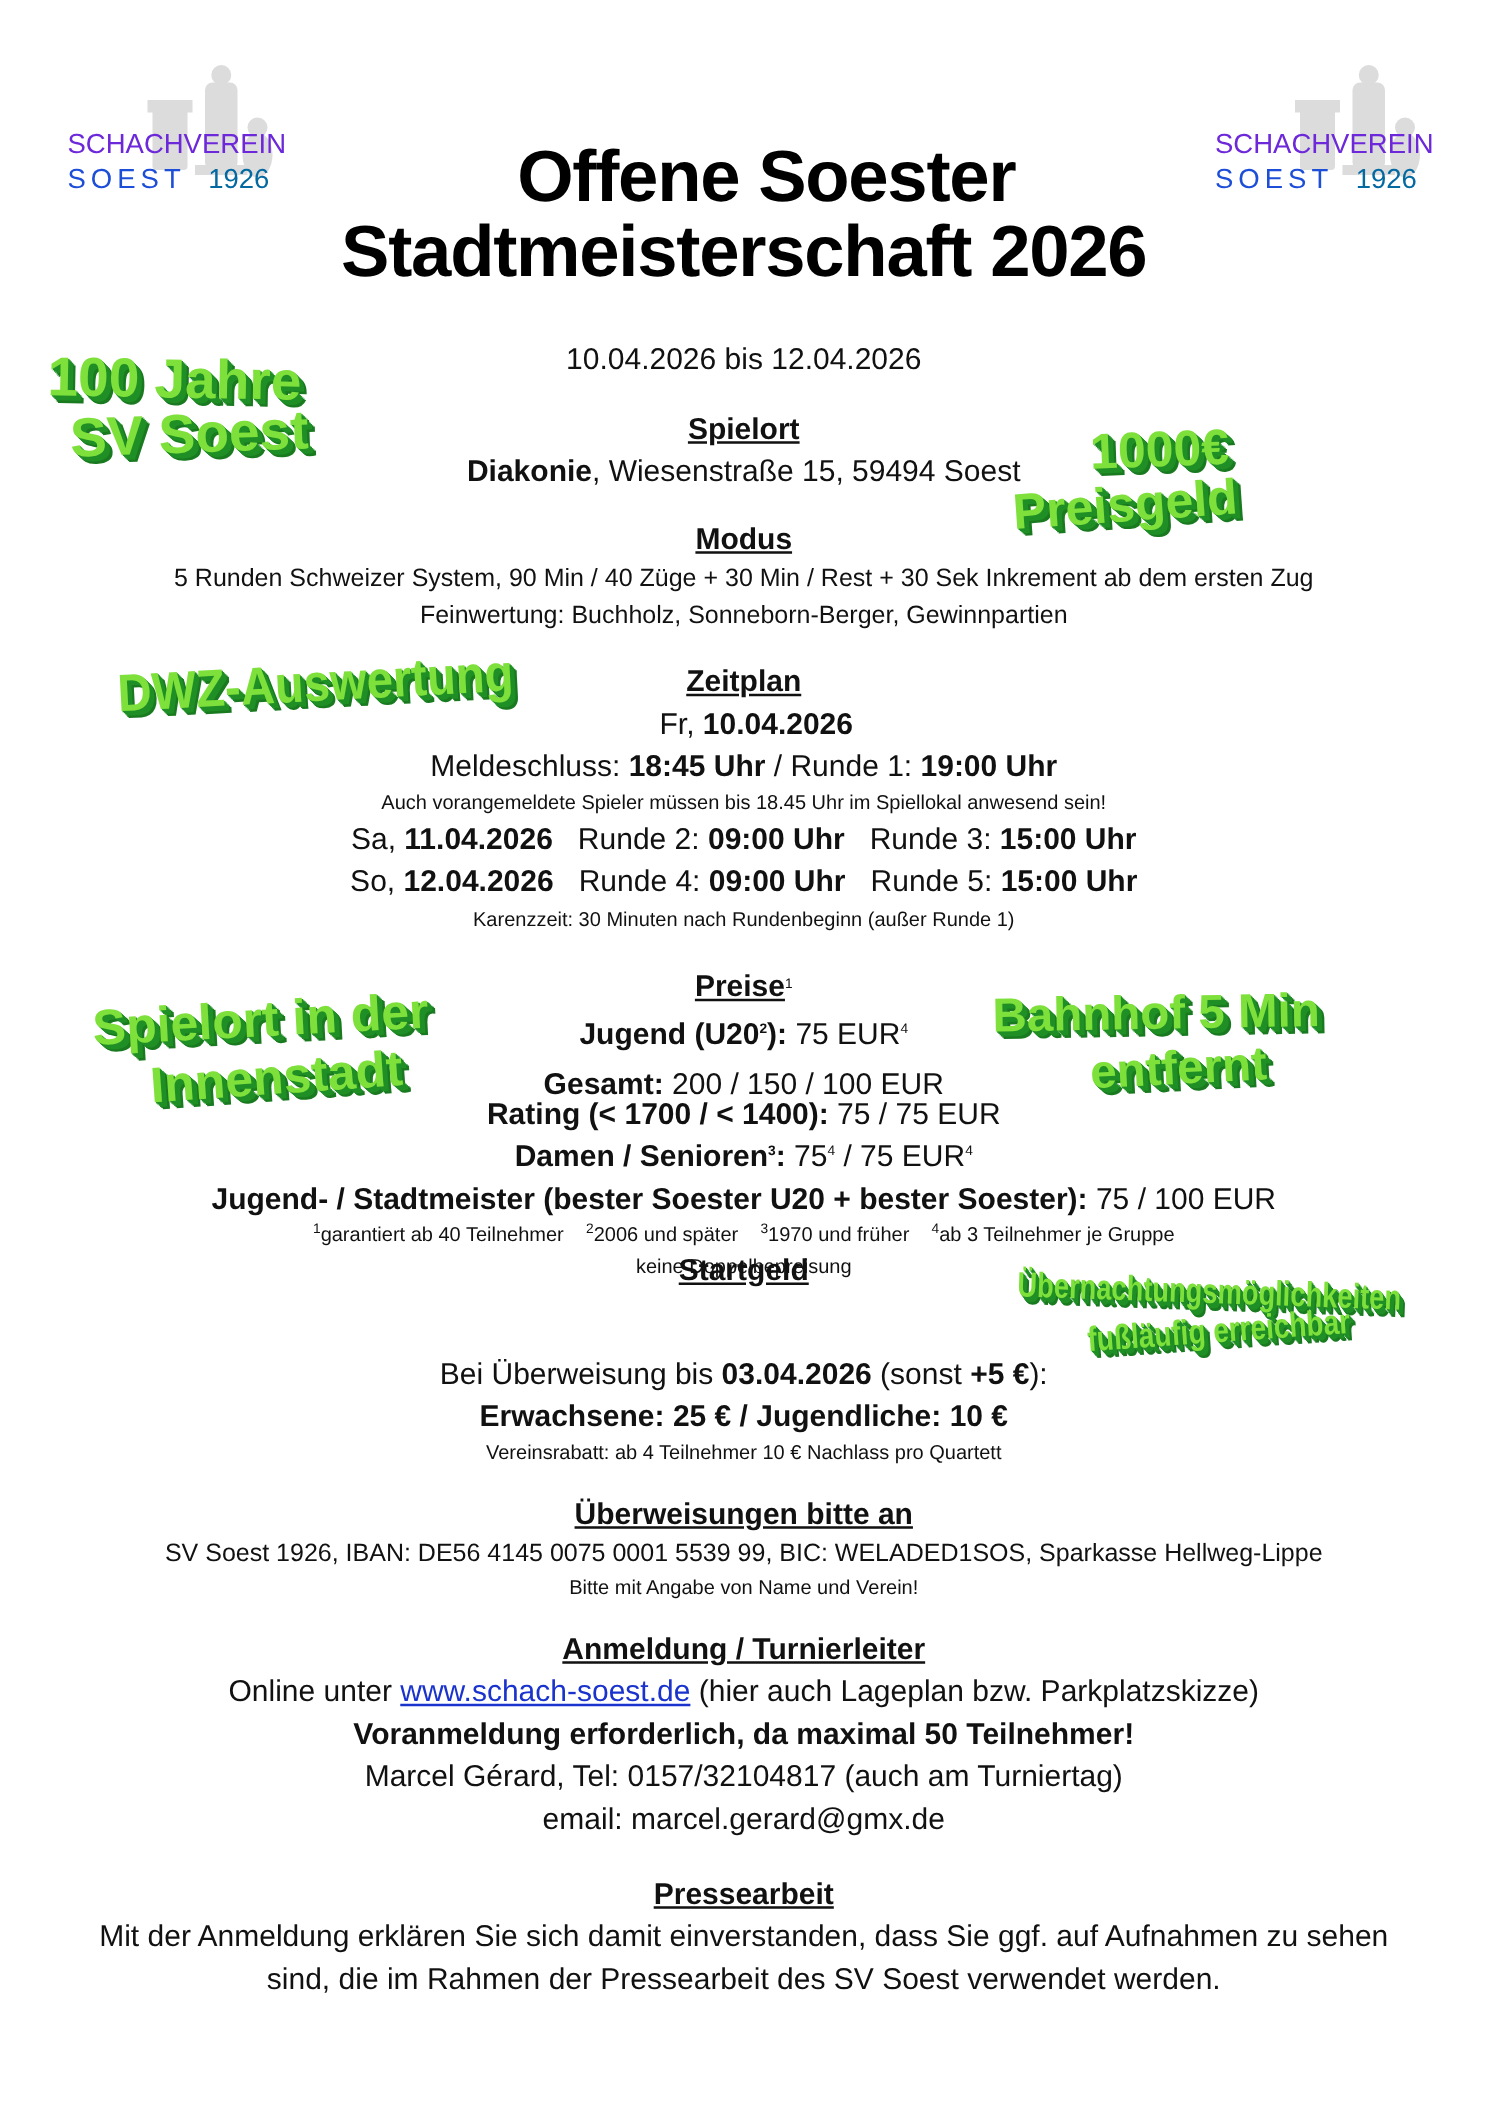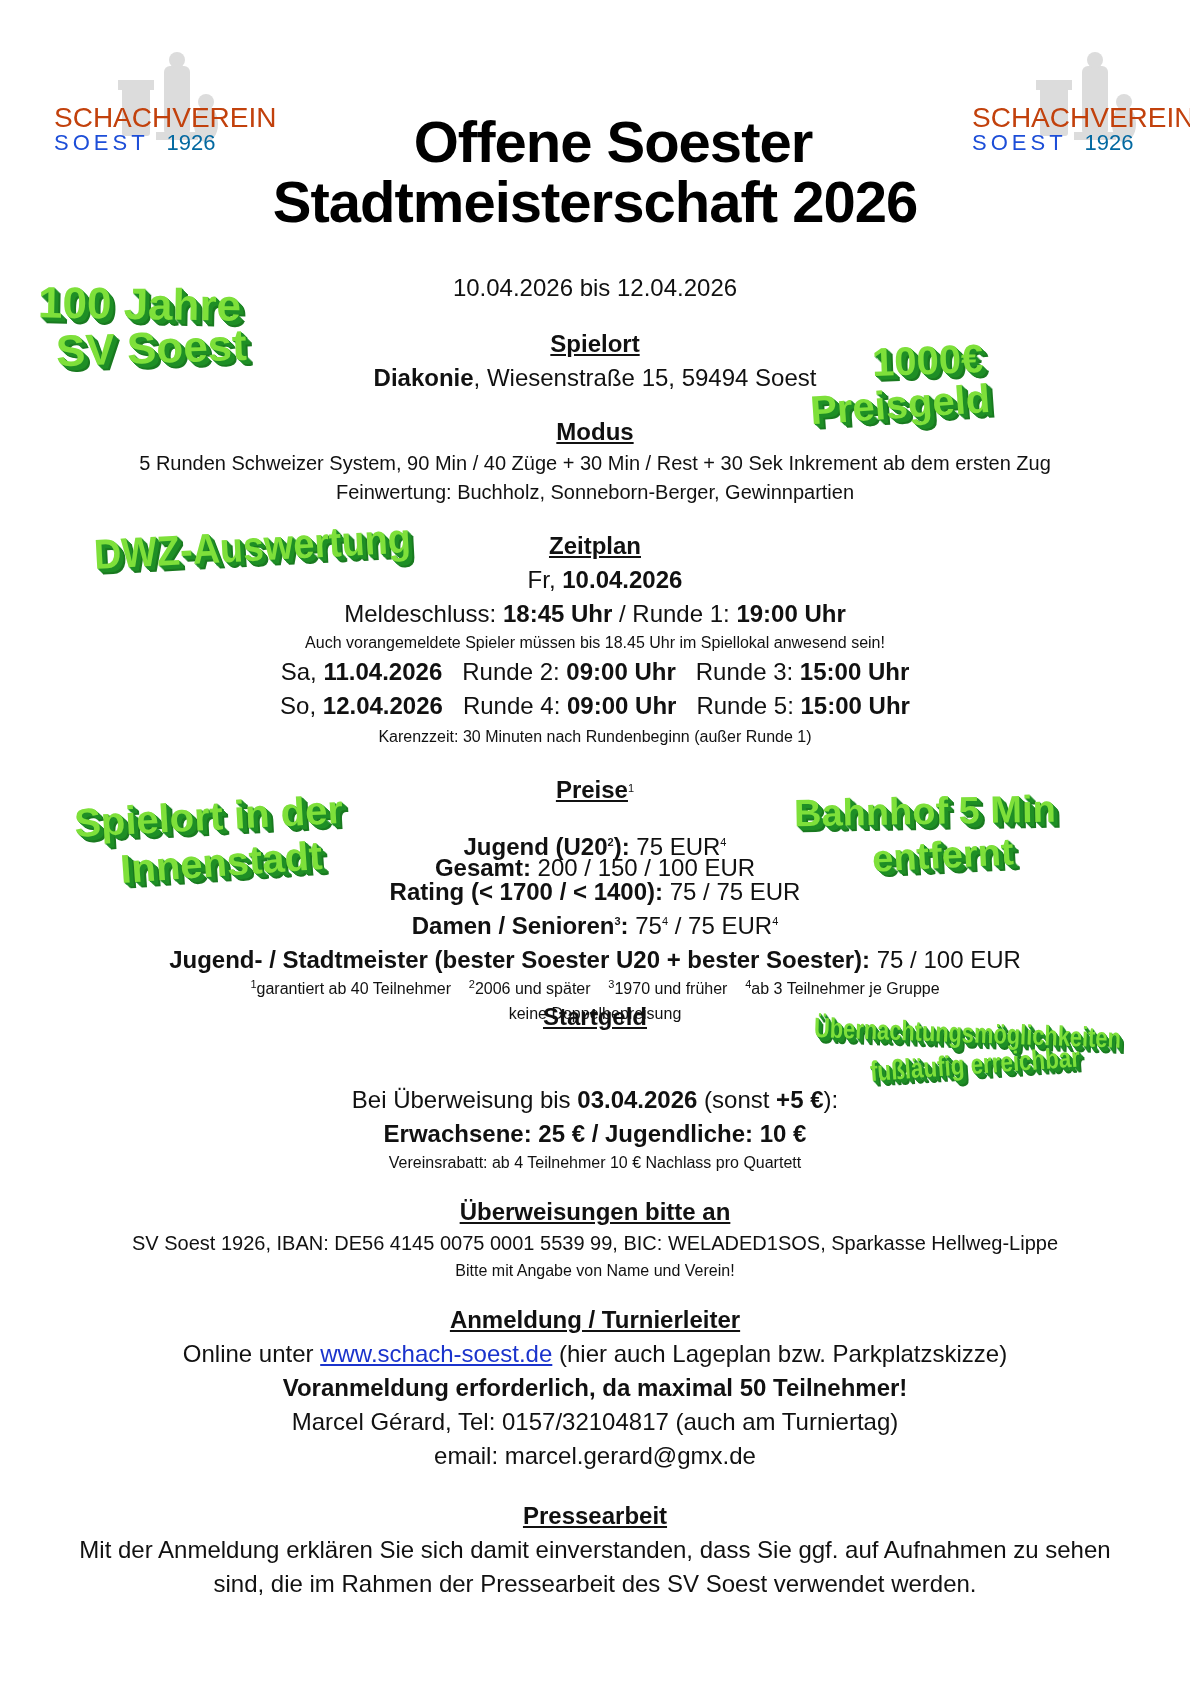--- a/index.html
+++ b/index.html
@@ -1,21 +1,21 @@
 <!DOCTYPE html>
 <html><head>
 <meta charset="utf-8">
 <style>
   * { box-sizing: border-box; margin: 0; padding: 0; }
   html, body { width: 1190px; height: 1683px; background: #ffffff; overflow: hidden; }
   body { position: relative; font-family: "Liberation Sans", "DejaVu Sans", sans-serif; color: #111; }
 
   .logo { position: absolute; width: 180px; height: 100px; }
   .logo .pieces { position: absolute; left: 40px; top: 0; width: 130px; height: 100px; }
-  .logo .l1 { position: absolute; left: 0; top: 56px; font-size: 28px; letter-spacing: 0px; color: #c2410c; }
+  .logo .l1 { position: absolute; left: 0; top: 56px; font-size: 22px; letter-spacing: 0px; color: #6d28d9; }
   .logo .l2 { position: absolute; left: 0; top: 84px; font-size: 22px; }
   .logo .soest { color: #1d4ed8; letter-spacing: 4px; }
   .logo .year { color: #0369a1; margin-left: 18px; }
   #logo-left { left: 54px; top: 46px; }
   #logo-right { left: 972px; top: 46px; }
 
   .center { position: absolute; left: 0; width: 1190px; text-align: center; }
   .title { font-family: "Liberation Sans", sans-serif; font-weight: bold; font-size: 58px; letter-spacing: -1px; color: #000; }
   .h { font-weight: bold; text-decoration: underline; font-size: 24px; }
   .t24 { font-size: 24px; }
@@ -96,21 +96,21 @@
   <span>So, </span><b>12.04.2026</b>&nbsp;&nbsp;&nbsp;<span>Runde 4: </span><b>09:00 Uhr</b>&nbsp;&nbsp;&nbsp;<span>Runde 5: </span><b>15:00 Uhr</b>
 </div>
 <div class="center t16" style="top:728px;">Karenzzeit: 30 Minuten nach Rundenbeginn (außer Runde 1)</div>
 
 <div class="center" style="top:776px;">
   <span class="h">Preise</span><sup>1</sup>
 </div>
 <div class="center t24" style="top:810px;margin-top:44px;">
   <b>Gesamt:</b><span> 200 / 150 / 100 EUR</span>
 </div>
-<div class="center t24" style="top:833px;">
+<div class="center t24" style="top:814px;">
   <b><span>Jugend (U20</span><sup>2</sup><span>):</span></b><span> 75 EUR</span><sup>4</sup>
 </div>
 <div class="center t24" style="top:878px;">
   <b>Rating (&lt; 1700 / &lt; 1400):</b><span> 75 / 75 EUR</span>
 </div>
 <div class="center t24" style="top:912px;">
   <b><span>Damen / Senioren</span><sup>3</sup><span>:</span></b><span> 75</span><sup>4</sup><span> / 75 EUR</span><sup>4</sup>
 </div>
 <div class="center t24" style="top:946px;">
   <b>Jugend- / Stadtmeister (bester Soester U20 + bester Soester):</b><span> 75 / 100 EUR</span>

